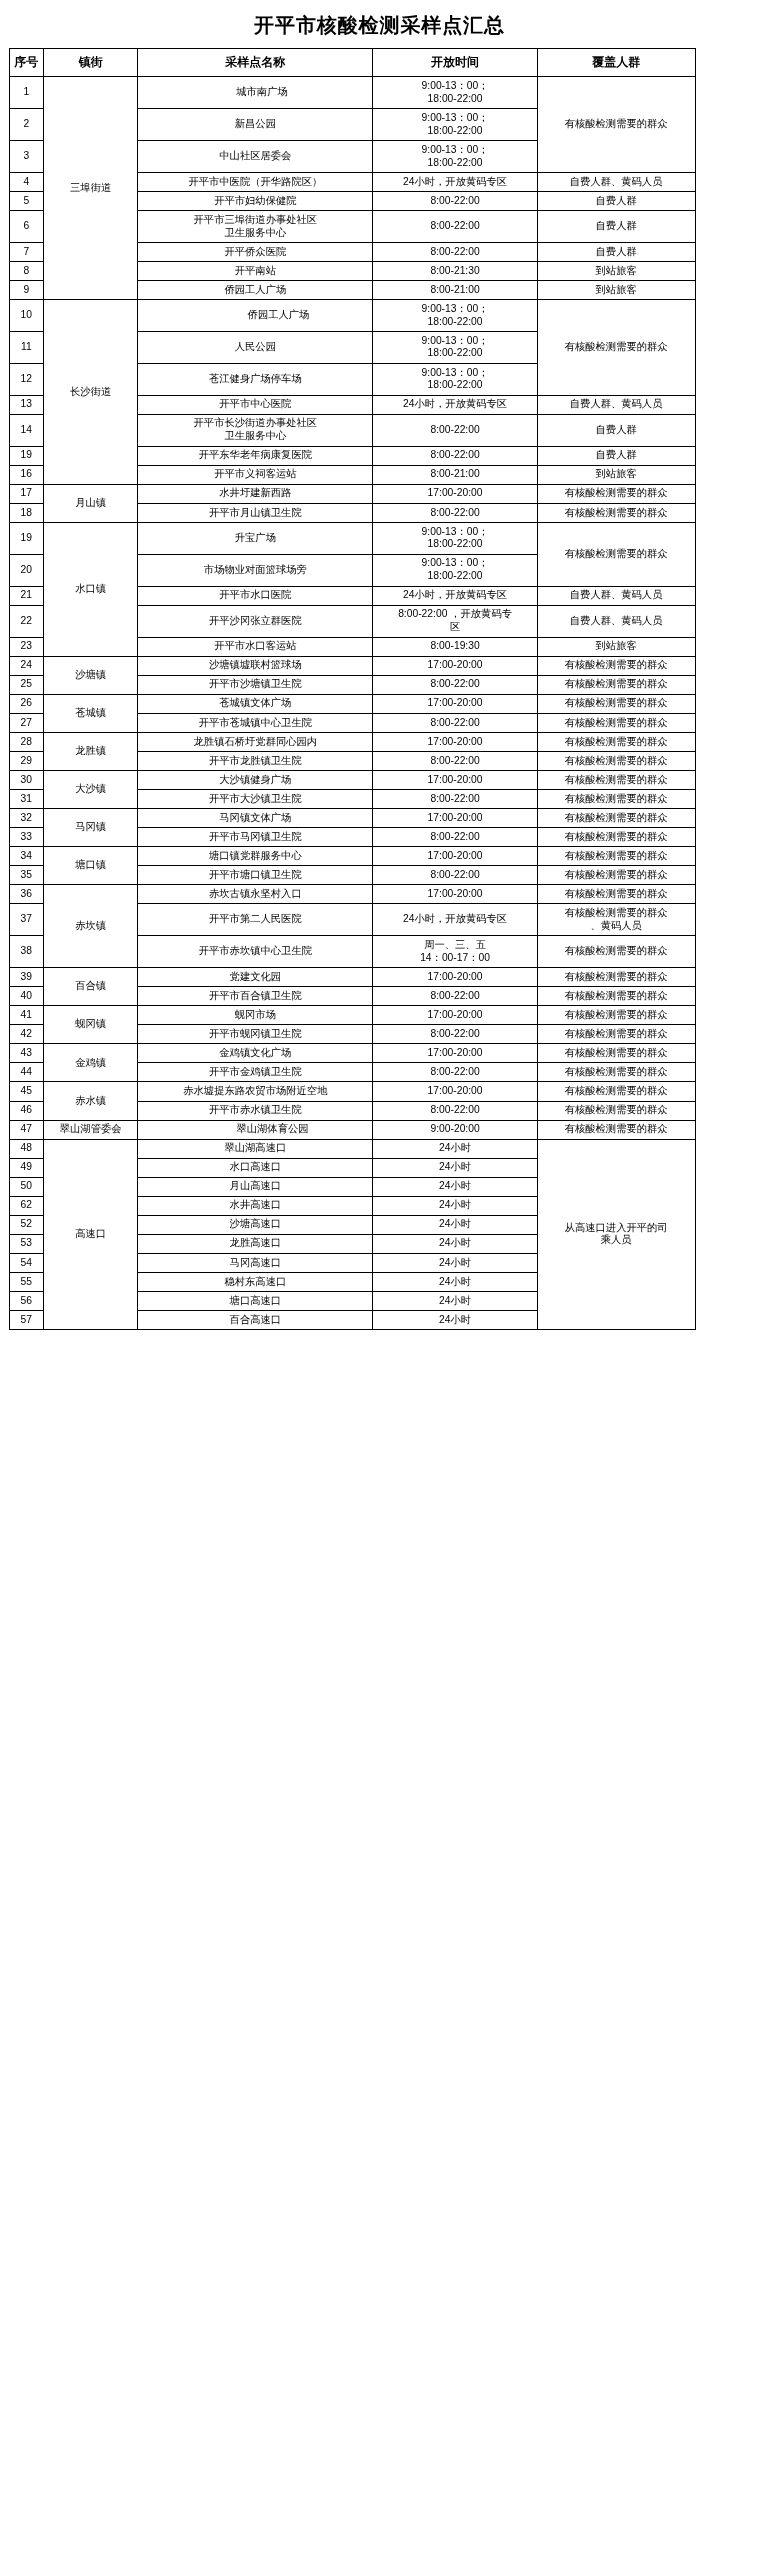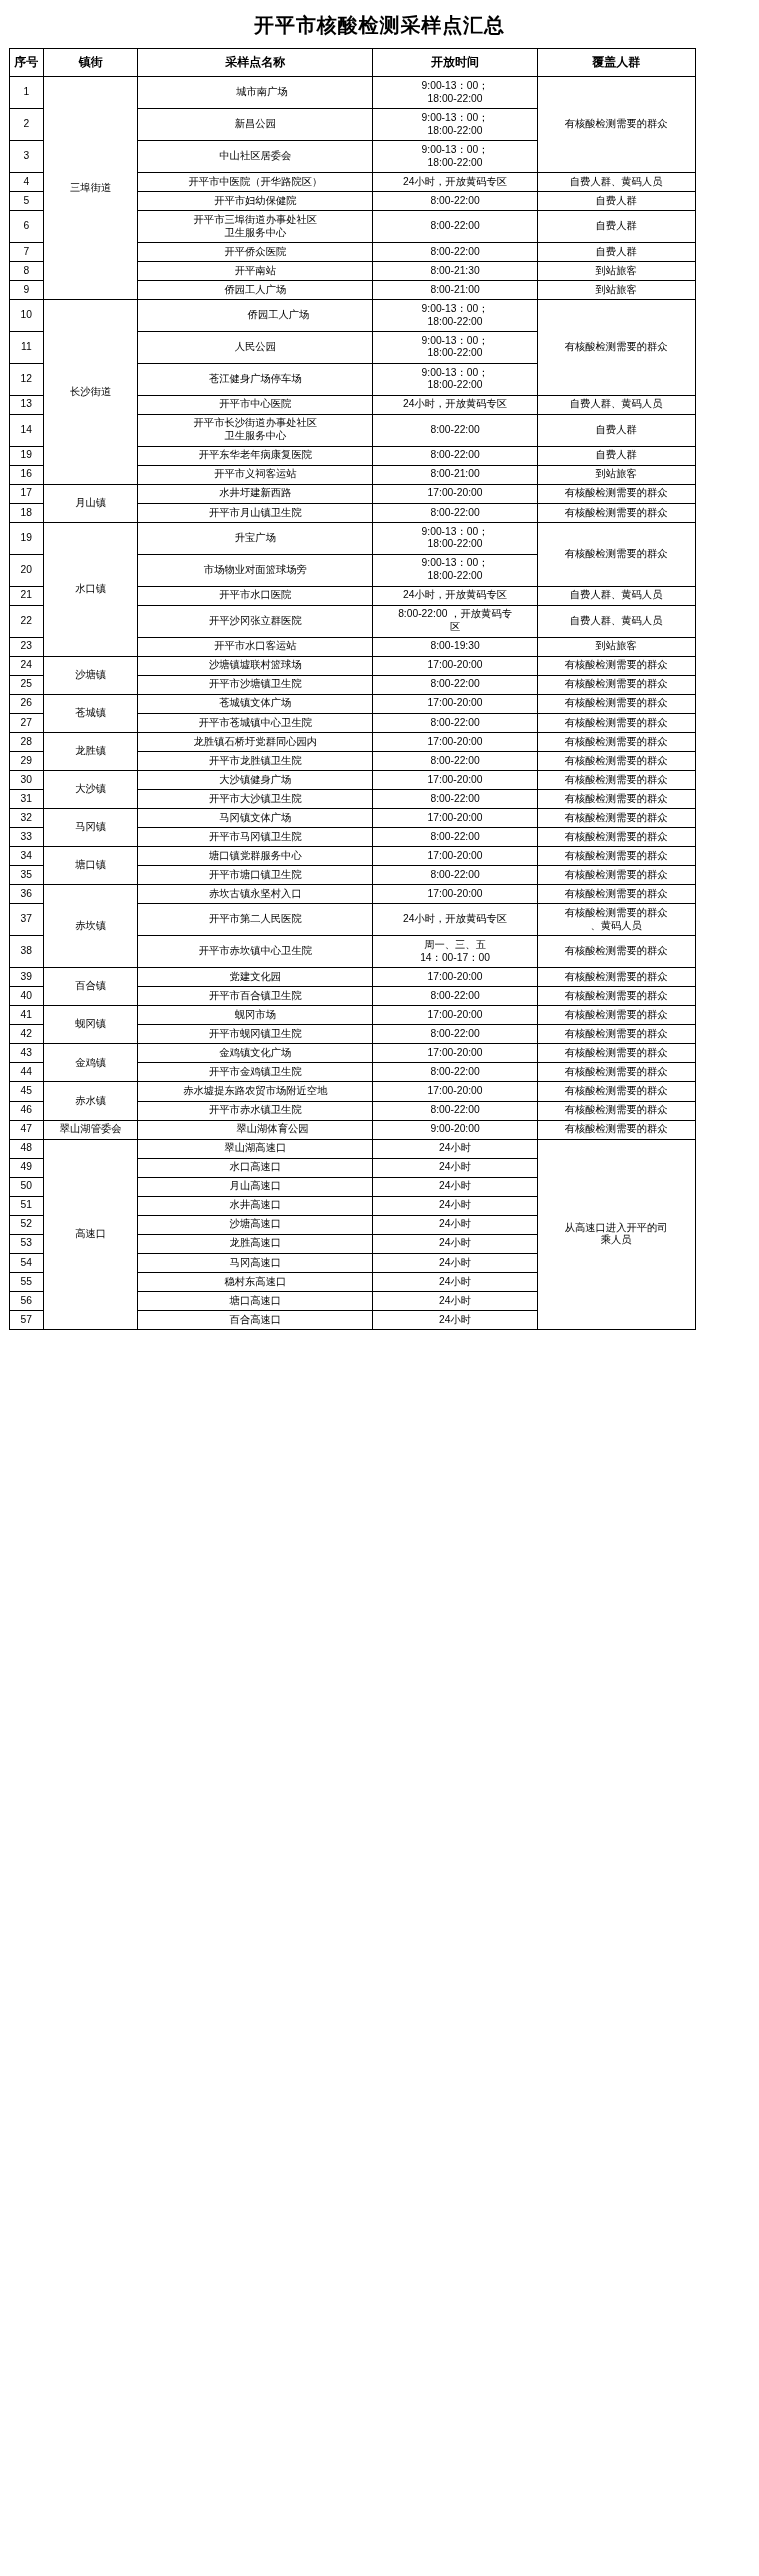--- a/index.html
+++ b/index.html
@@ -399,21 +399,21 @@
           <td class="idx-cell">49</td>
           <td class="name-cell" style="white-space: pre-line;">水口高速口</td>
           <td class="time-cell">24小时</td>
         </tr>
         <tr>
           <td class="idx-cell">50</td>
           <td class="name-cell" style="white-space: pre-line;">月山高速口</td>
           <td class="time-cell">24小时</td>
         </tr>
         <tr>
-          <td class="idx-cell">51</td>
+          <td class="idx-cell">62</td>
           <td class="name-cell" style="white-space: pre-line;">水井高速口</td>
           <td class="time-cell">24小时</td>
         </tr>
         <tr>
           <td class="idx-cell">52</td>
           <td class="name-cell" style="white-space: pre-line;">沙塘高速口</td>
           <td class="time-cell">24小时</td>
         </tr>
         <tr>
           <td class="idx-cell">53</td>

